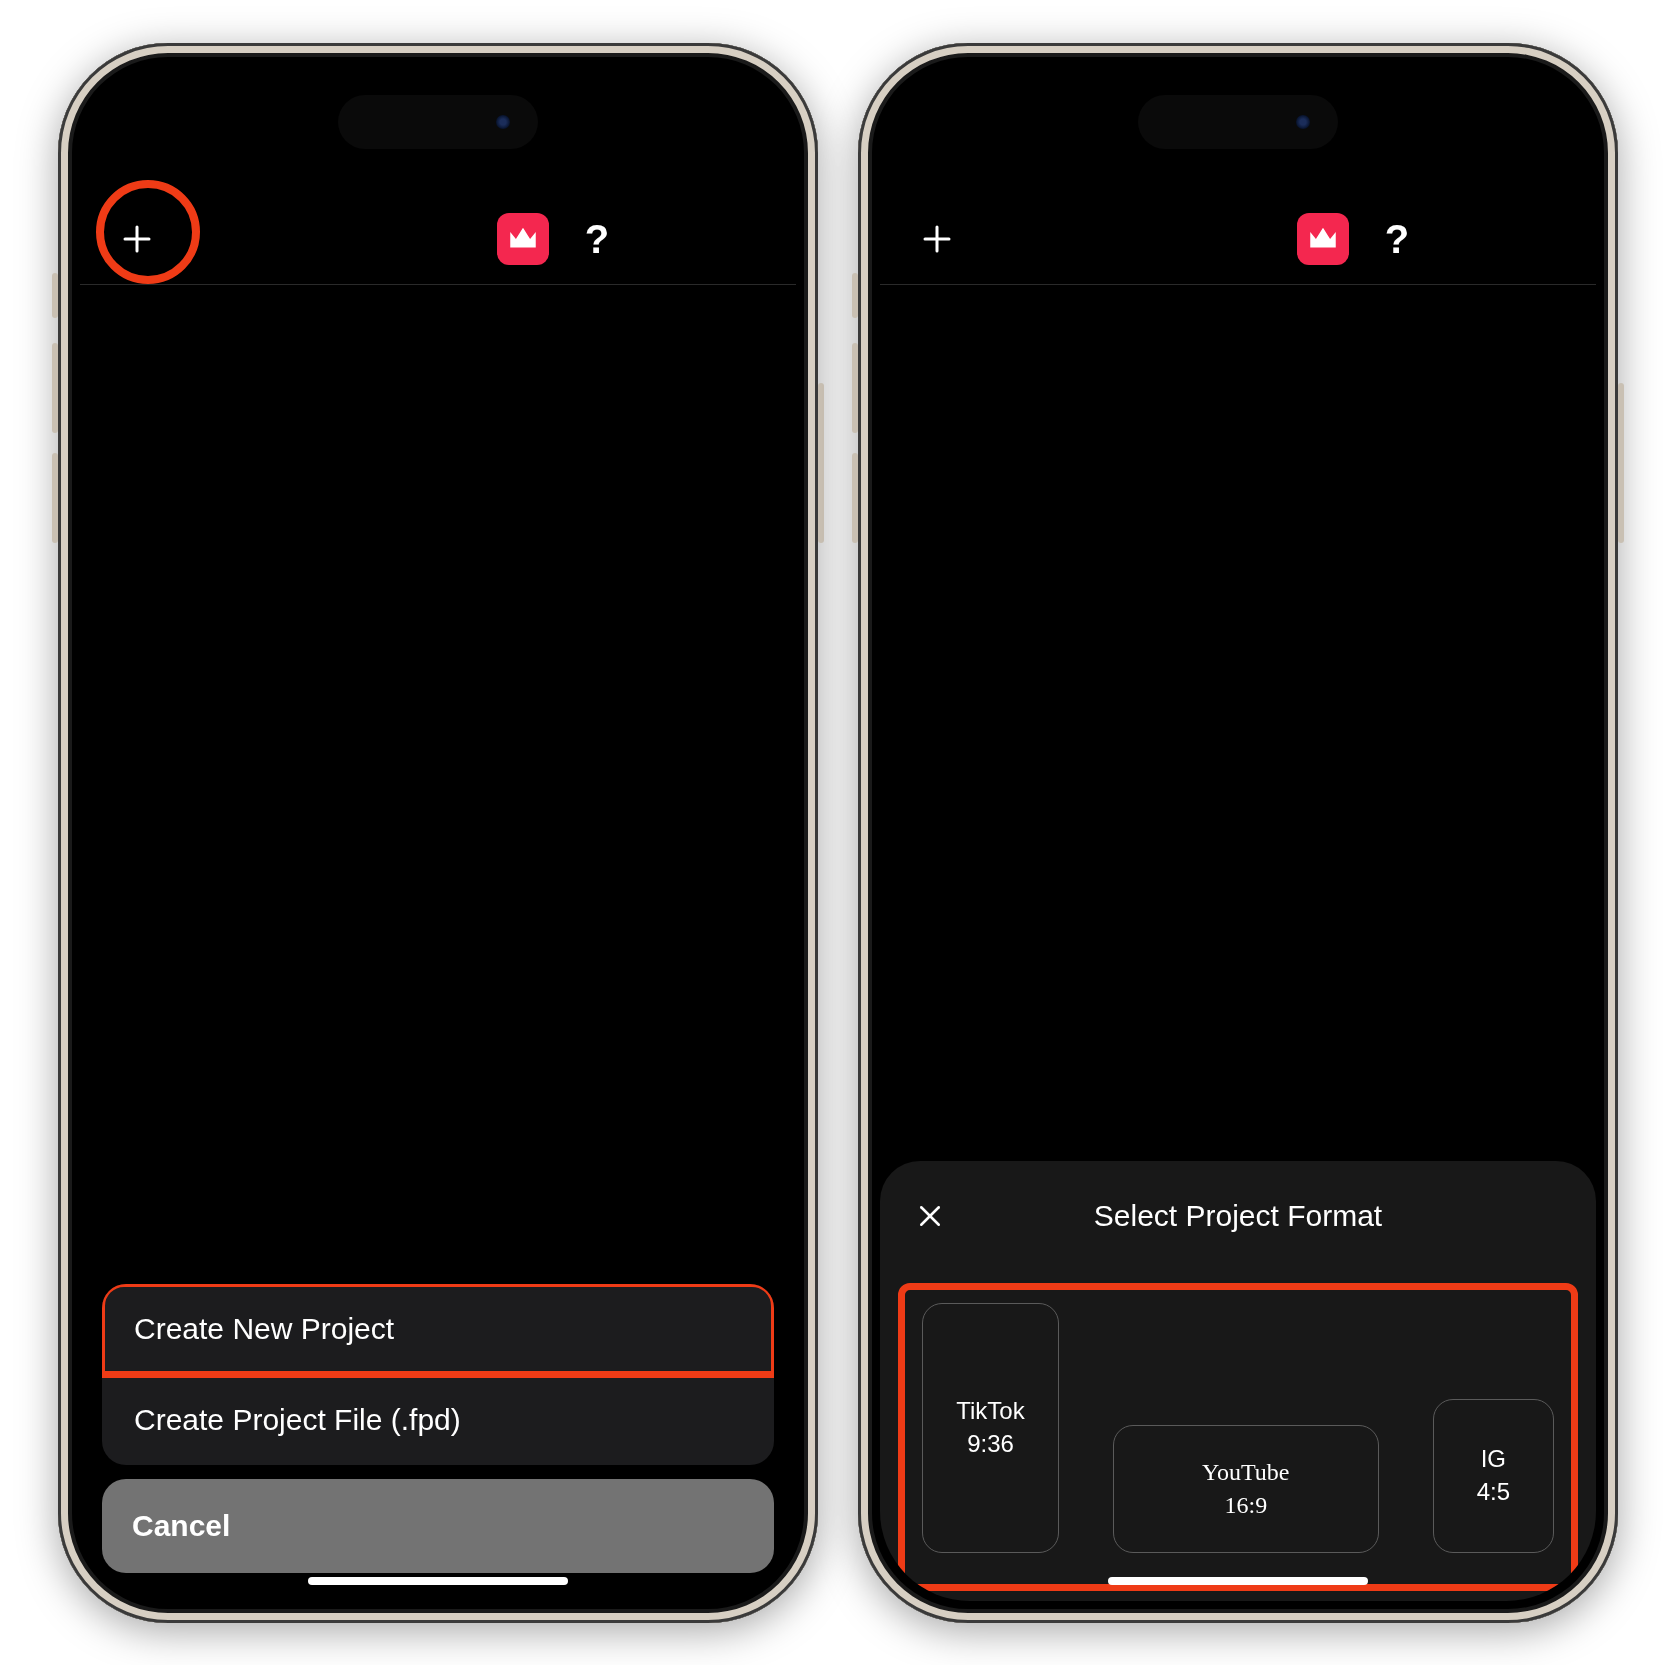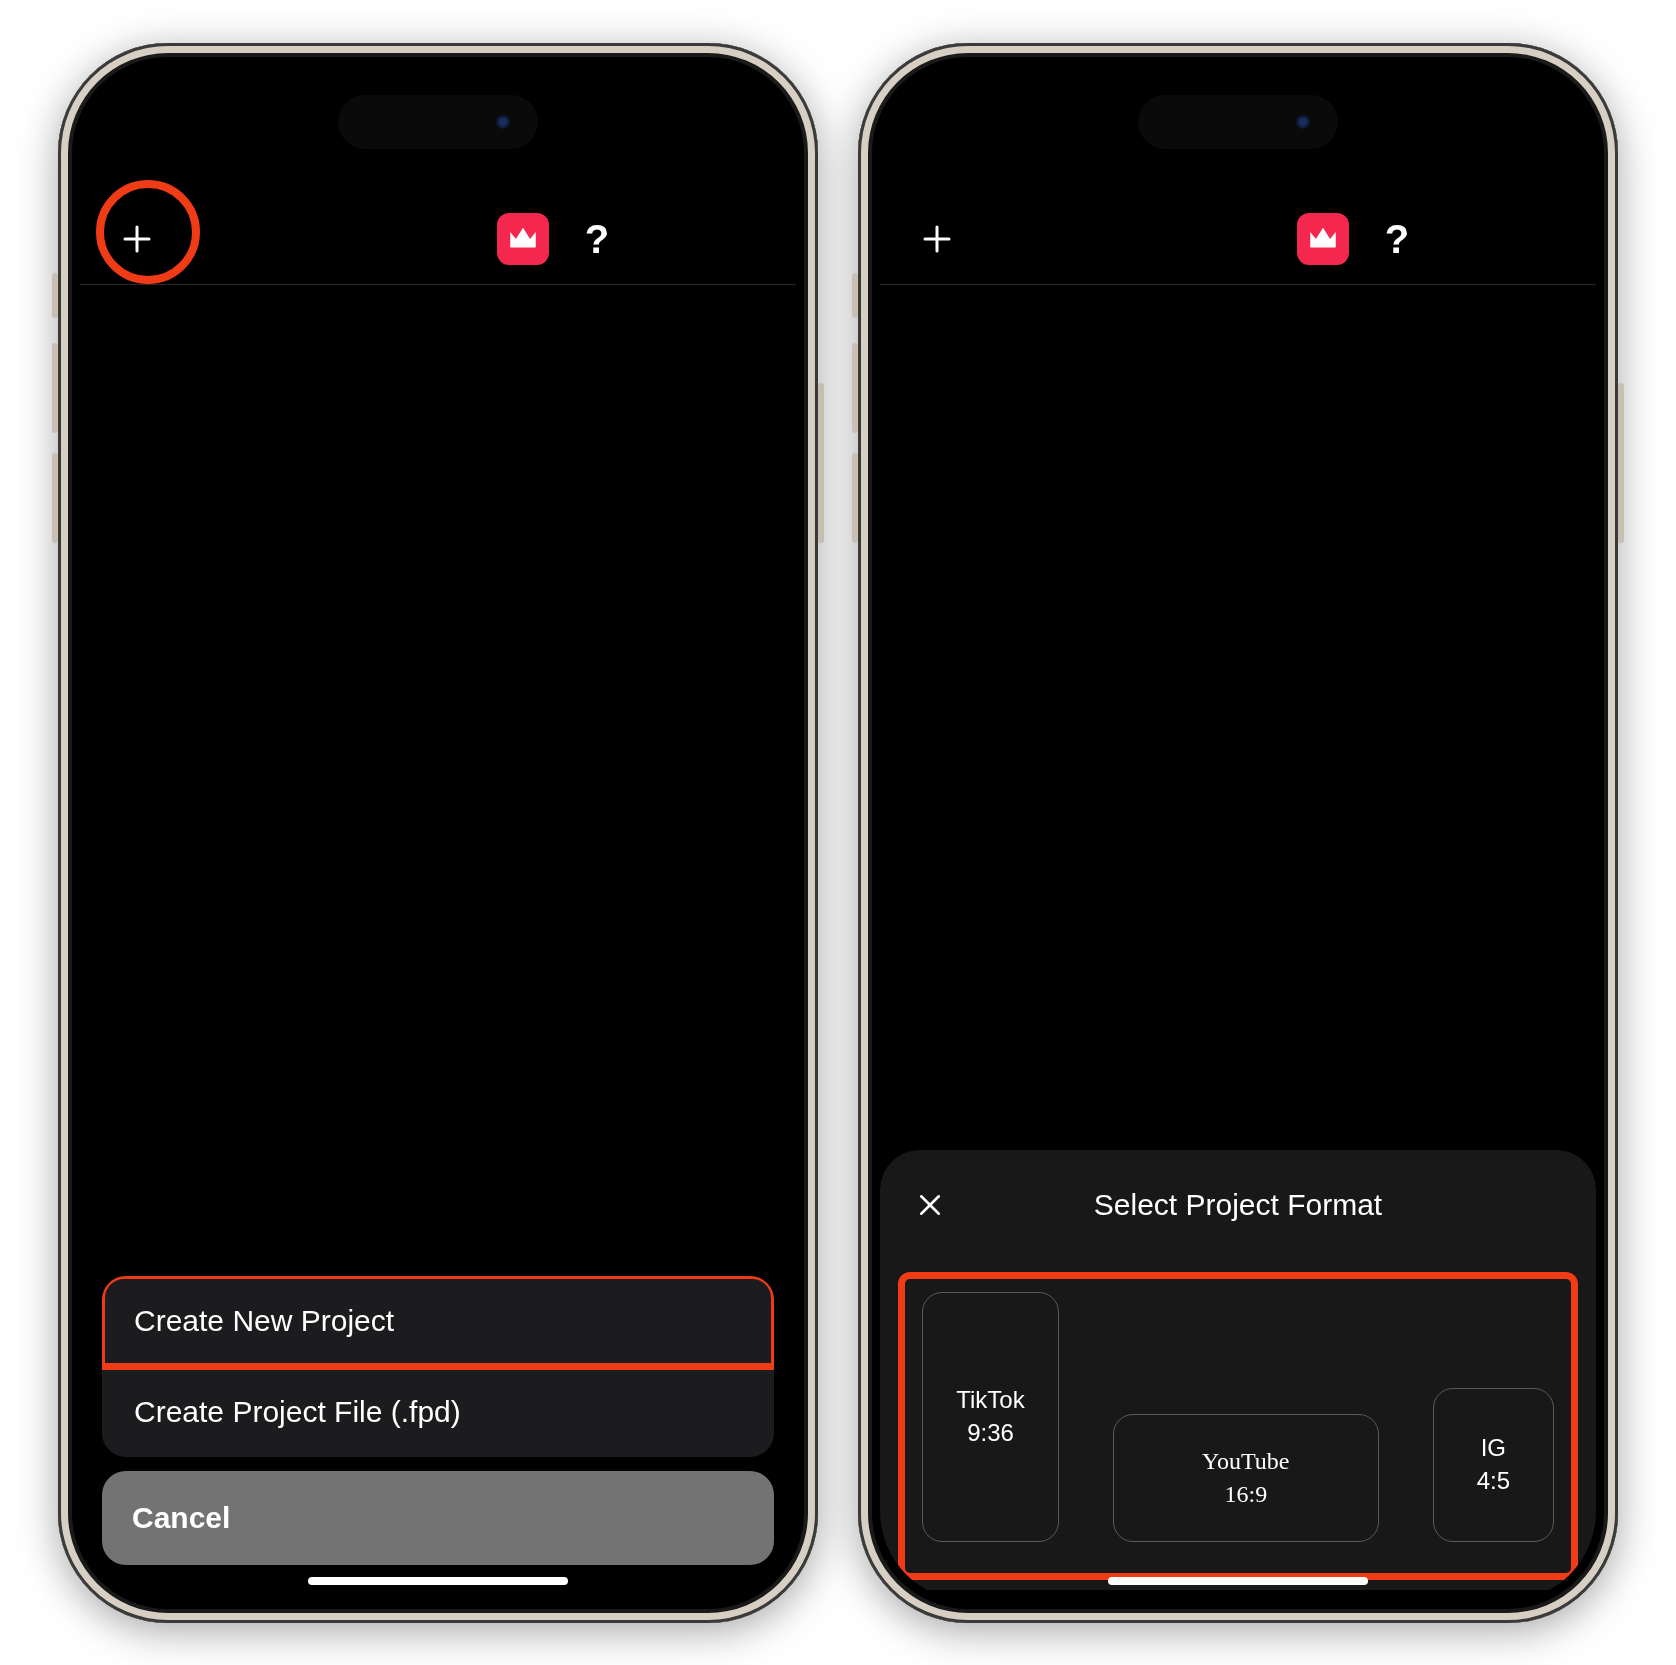--- a/index.html
+++ b/index.html
@@ -142,21 +142,21 @@
     transform: translateX(-50%);
     width: 260px;
     height: 8px;
     background: #fff;
     border-radius: 10px;
   }
 
   
   .action-sheet {
     position: absolute;
-    bottom: 36px;
+    bottom: 28px;
     left: 22px;
     right: 22px;
   }
   .sheet-group {
     background: #1c1c1e;
     border-radius: 24px;
     overflow: hidden;
     margin-bottom: 14px;
   }
   .sheet-item {
@@ -176,21 +176,21 @@
     border-radius: 24px;
     color: #fff;
     font-size: 30px;
     font-weight: 600;
     padding: 30px;
   }
 
   
   .format-panel {
     position: absolute;
-    left: 0; right: 0; bottom: 11px;
+    left: 0; right: 0; bottom: 0;
     height: 440px;
     background: #181818;
     border-radius: 40px 40px 0 0;
     padding: 30px 28px 0 28px;
   }
   .format-header {
     display: flex;
     align-items: center;
     position: relative;
     height: 50px;

